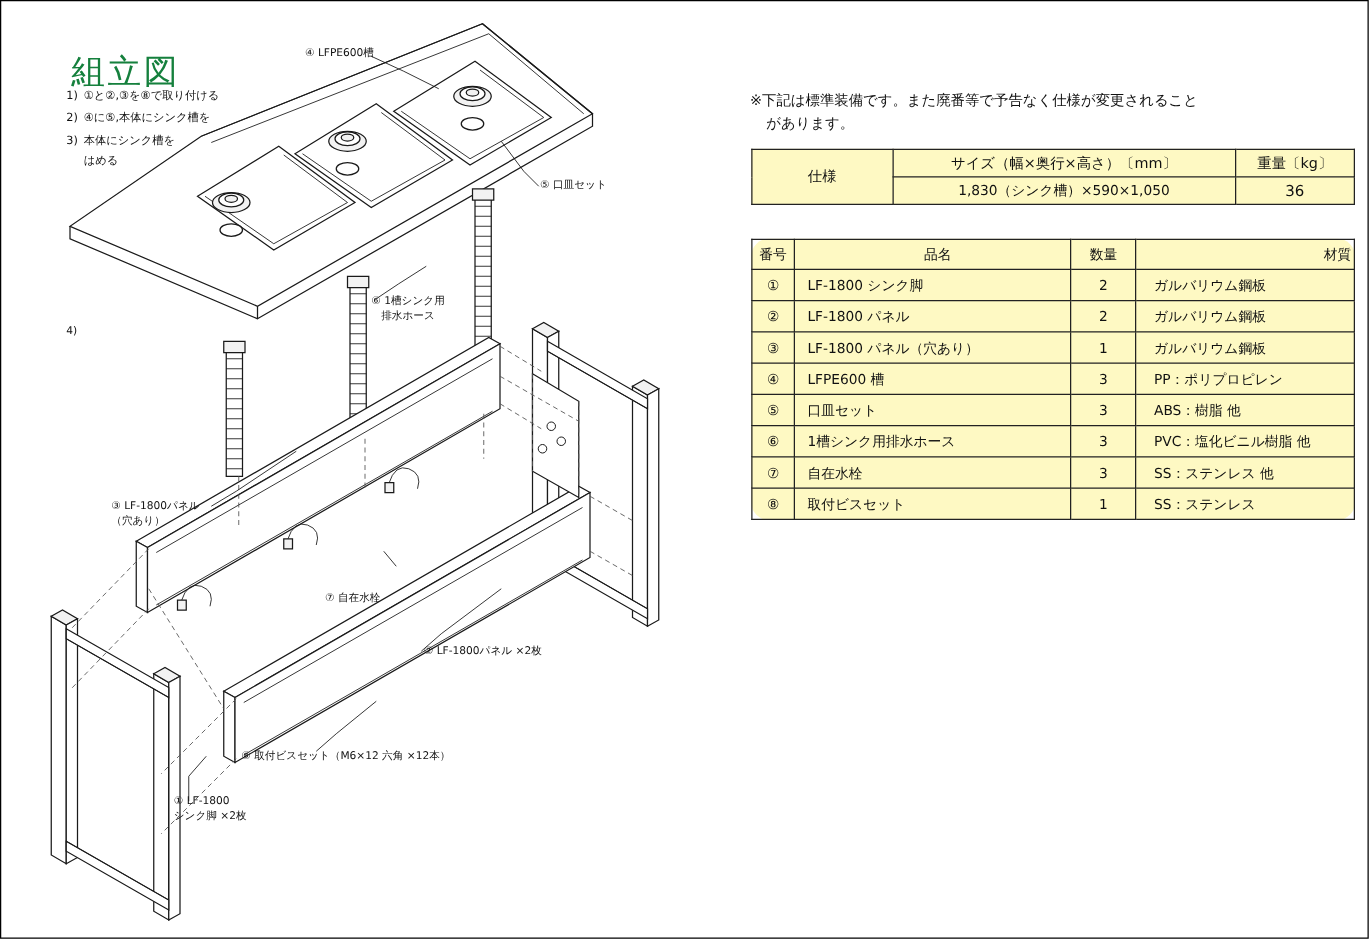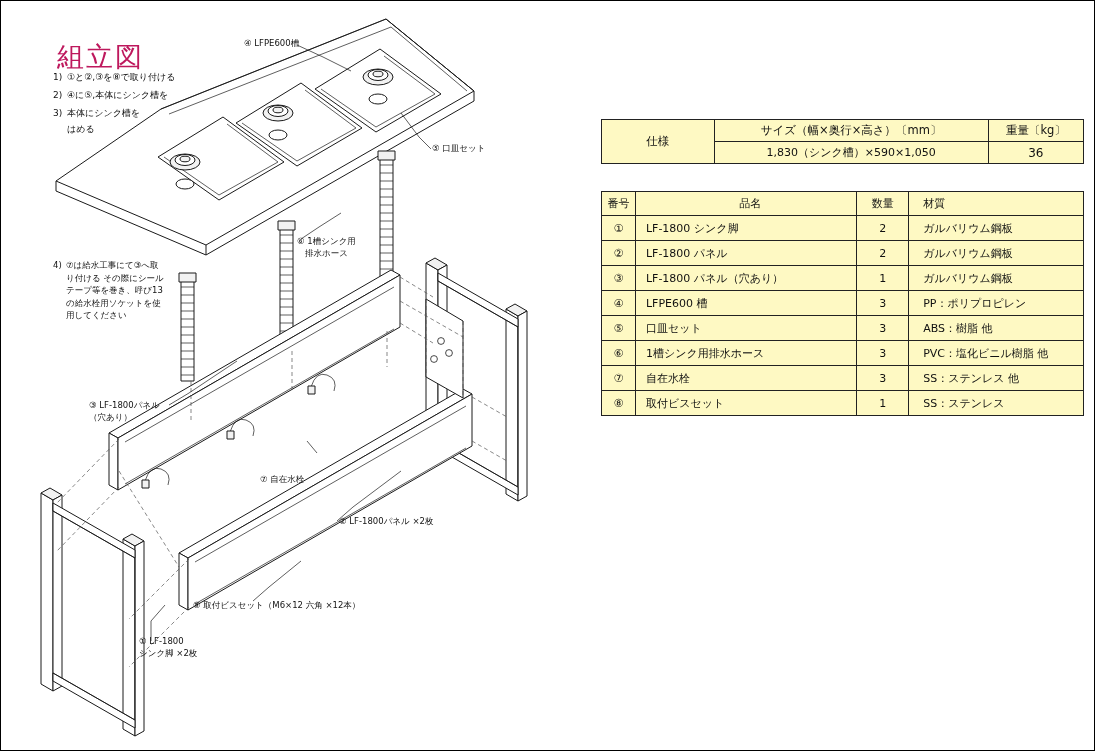--- a/index.html
+++ b/index.html
@@ -20,21 +20,21 @@
     border: 1px solid #000;
     background: #fff;
   }
   .panel-left  { position: absolute; left: 0;    top: 0; width: 565px; height: 749px; }
   .panel-right { position: absolute; left: 565px; top: 0; width: 528px; height: 749px; }
 
   
   .h-assembly {
     position: absolute; left: 56px; top: 20px;
     font-size: 27px; letter-spacing: 2px; font-weight: 400;
-    color: #be185d;
+    color: #15803d;
   }
   .h-spec {
     position: absolute; left: 38px; top: 18px;
     font-size: 27px; letter-spacing: 2px; font-weight: 400;
     color: #111;
   }
 
   
   .steps {
     position: absolute; left: 52px; top: 68px;
@@ -95,21 +95,21 @@
   }
   
   #spec-table { left: 35px; top: 118px; width: 483px; }
   #spec-table td.label-cell { width: 118px; font-size: 11.5px; }
   #spec-table td.size-head  { width: 280px; margin-top: 44px; }
   #spec-table td.size-val   { font-size: 11px; }
   #spec-table td.w-head     { width: 97px; }
   #spec-table td.w-val      { font-size: 12px; }
 
   
-  #parts-table { left: 35px; top: 190px; width: 483px; }
+  #parts-table { left: 35px; top: 190px; width: 483px; border-radius: 14px; }
   #parts-table th { font-size: 11px; padding: 4px 2px; }
   #parts-table td { font-size: 11px; height: 25px; }
   #parts-table .col-no   { width: 34px; }
   #parts-table .col-name { width: 222px; text-align: left; padding-left: 10px; }
   #parts-table .col-qty  { width: 52px; }
   #parts-table .col-mat  { width: 175px; text-align: left; padding-left: 14px; }
 
   
   #drawing {
     position: absolute; left: 0; top: 0;
@@ -334,39 +334,42 @@
       </div>
       <div class="step">
         <span class="num">3)</span>
         <span class="txt" style="white-space:pre-line">本体にシンク槽を
 はめる</span>
       </div>
     </div>
 
     <div class="step4">
       <span class="num">4)</span>
-      <span class="txt">⑦は給水工事にて③へ取り付ける その際にシールテープ等を巻き、呼び13の給水栓用ソケットを使用してください</span>
     </div>
 
     <div class="callout c-4tank">④ LFPE600槽</div>
     <div class="callout c-5plate">⑤ 口皿セット</div>
     <div class="callout c-6hose">⑥ 1槽シンク用
 排水ホース</div>
     <div class="callout c-3panel">③ LF-1800パネル
   （穴あり）</div>
     <div class="callout c-7faucet">⑦ 自在水栓</div>
     <div class="callout c-2panel">② LF-1800パネル ×2枚</div>
     <div class="callout c-8screw">⑧ 取付ビスセット（M6×12 六角 ×12本）</div>
     <div class="callout c-1leg">① LF-1800
   シンク脚 ×2枚</div>
   </div>
 
   <div class="panel-right">
 
 
+    <div class="notice">
+      <span>※下記は標準装備です。また廃番等で予告なく仕様が変更されること</span>
+      <span class="cont">があります。</span>
+    </div>
 
     <table class="doc" id="spec-table">
       <tbody>
         <tr>
           <td class="label-cell" rowspan="2">仕様</td>
           <td class="size-head">サイズ（幅×奥行×高さ）〔mm〕</td>
           <td class="w-head">重量〔kg〕</td>
         </tr>
         <tr>
           <td class="size-val">1,830（シンク槽）×590×1,050</td>
@@ -374,21 +377,21 @@
         </tr>
       </tbody>
     </table>
 
     <table class="doc" id="parts-table">
       <thead>
         <tr>
           <th class="col-no">番号</th>
           <th class="col-name" style="text-align:center">品名</th>
           <th class="col-qty">数量</th>
-          <th class="col-mat" style="text-align:left">材質</th>
+          <th class="col-mat" style="text-align:right">材質</th>
         </tr>
       </thead>
       <tbody id="parts-body">
           <tr>
             <td class="col-no">①</td>
             <td class="col-name">LF-1800 シンク脚</td>
             <td class="col-qty">2</td>
             <td class="col-mat">ガルバリウム鋼板</td>
           </tr>
           <tr>

